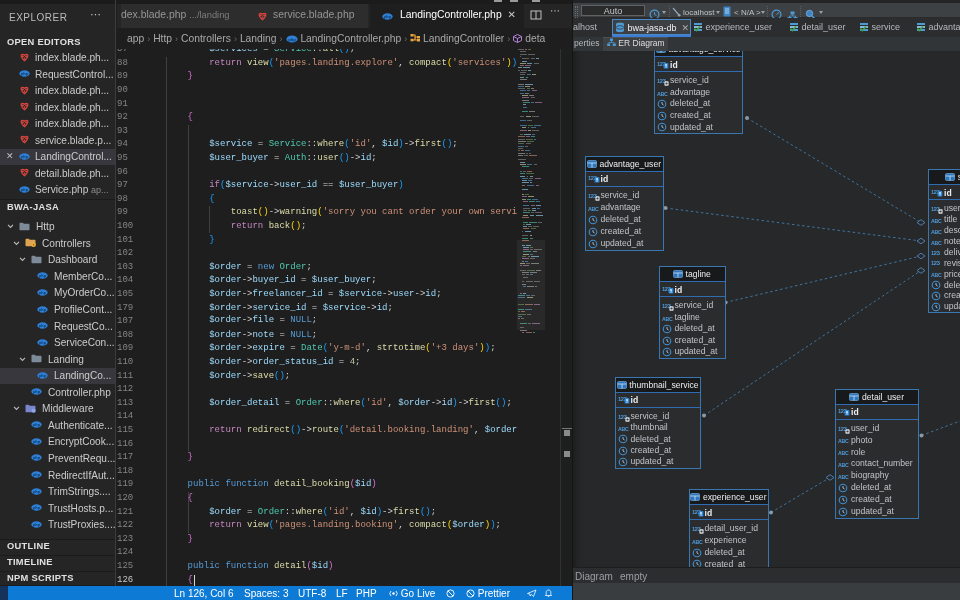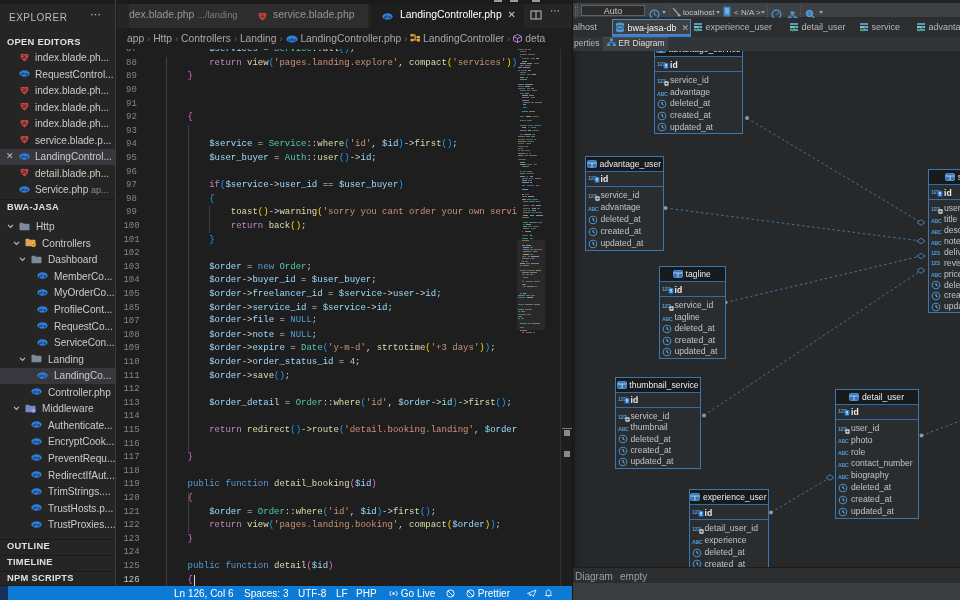--- a/index.html
+++ b/index.html
@@ -26,21 +26,21 @@
 .tab.active .tname{color:#ffffff}
 .tab .ticn{position:absolute;top:8px}
 .tclose{position:absolute;top:5px;color:#c9c9c9;font-size:10px}
 #tabbar .acts{position:absolute;right:6px;top:7px;color:#c0c0c0}
 
 #crumbs{position:absolute;left:117px;top:27.5px;width:455px;height:21.5px;background:#1e1e1e;font-size:10.3px;color:#a9a9a9;white-space:nowrap;overflow:hidden}
 #crumbs .ci{display:inline-block;vertical-align:middle}
 #crumbs .sep{color:#6e6e6e;font-size:9px;padding:0 3px}
 
 #editor{position:absolute;left:117px;top:47px;width:400px;height:539px;overflow:hidden;background:#1e1e1e}
-.gn{position:absolute;width:29px;left:0;text-align:center;font-family:"Liberation Mono",monospace;font-size:9px;line-height:13.6px;color:#858585}
+.gn{position:absolute;width:29px;left:0;text-align:left;font-family:"Liberation Mono",monospace;font-size:9px;line-height:13.6px;color:#858585}
 .gn.cur{color:#c6c6c6}
 .cl{position:absolute;left:49px;font-family:"Liberation Mono",monospace;font-size:9px;line-height:13.6px;white-space:pre;color:#d4d4d4}
 .k{color:#569cd6}.c{color:#c586c0}.f{color:#dcdcaa}.t{color:#4ec9b0}.v{color:#9cdcfe}
 .s{color:#ce9178}.n{color:#b5cea8}.p{color:#d4d4d4}.g{color:#ffd700}.m{color:#da70d6}.u{color:#179fff}
 .ig{position:absolute;width:1px;background:#404040}
 #cursor{position:absolute;left:76.5px;width:1.5px;height:12px;background:#d4d4d4}
 
 #mini{position:absolute;left:517px;top:0;width:28px;height:586px;background:#1e1e1e;overflow:hidden}
 #mini i{position:absolute;height:1.1px;display:block;opacity:0.6}
 #mmview{position:absolute;left:517px;top:240px;width:28px;height:90px;background:rgba(255,255,255,0.05)}
@@ -100,21 +100,21 @@
 <div class="gn" style="top:165.5px">96</div>
 <div class="gn" style="top:179.1px">97</div>
 <div class="gn" style="top:192.7px">98</div>
 <div class="gn" style="top:206.3px">99</div>
 <div class="gn" style="top:219.9px">100</div>
 <div class="gn" style="top:233.5px">101</div>
 <div class="gn" style="top:247.1px">102</div>
 <div class="gn" style="top:260.7px">103</div>
 <div class="gn" style="top:274.3px">104</div>
 <div class="gn" style="top:287.9px">105</div>
-<div class="gn" style="top:301.5px">185</div>
+<div class="gn" style="top:301.5px">179</div>
 <div class="gn" style="top:315.1px">107</div>
 <div class="gn" style="top:328.7px">108</div>
 <div class="gn" style="top:342.3px">109</div>
 <div class="gn" style="top:355.9px">110</div>
 <div class="gn" style="top:369.5px">111</div>
 <div class="gn" style="top:383.1px">112</div>
 <div class="gn" style="top:396.7px">113</div>
 <div class="gn" style="top:410.3px">114</div>
 <div class="gn" style="top:423.9px">115</div>
 <div class="gn" style="top:437.5px">116</div>
@@ -397,21 +397,21 @@
         <i style="left:8.5px;top:331.9px;width:6.2px;background:#ce9178"></i>
         <i style="left:15.9px;top:331.9px;width:2.2px;background:#4ec9b0"></i>
       </div>
 <div id="mmview"></div>
 <div class="vline" style="left:560px;top:28px;height:558px"></div>
 <div class="knob" style="left:564px;top:430px"></div>
 <div class="knob" style="left:564px;top:451px"></div>
 <div class="abs" style="left:562px;top:428px;width:10px;height:1px;background:#777"></div>
 <div id="tabbar">
 <div style="position:absolute;left:0;top:0;width:455px;height:3.5px;background:#1b1b1b"></div>
-<div class="tab" style="left:12px;width:131px">
+<div class="tab" style="left:4px;width:131px">
           <span class="tname" style="left:0px">dex.blade.php <span style="color:#7e7e7e;font-size:9.3px">.../landing</span></span>
         </div>
 <div class="tab" style="left:132px;width:120px">
           <span class="ticn" style="left:8px">
             <svg class="fic" viewBox="0 0 10 10">
               <path d="M1.5 2 C3 1 4 1.5 5 2.5 C6 1.5 7 1 8.5 2 C9 3.5 8.5 5.5 5 8.5 C1.5 5.5 1 3.5 1.5 2 Z M2.5 3 L4 4.5 M7.5 3 L6 4.5 M5 5 L5 7" stroke="#d8453f" fill="none" stroke-width="1.4"></path>
             </svg>
           </span>
           <span class="tname" style="left:24px">service.blade.php</span>
         </div>

